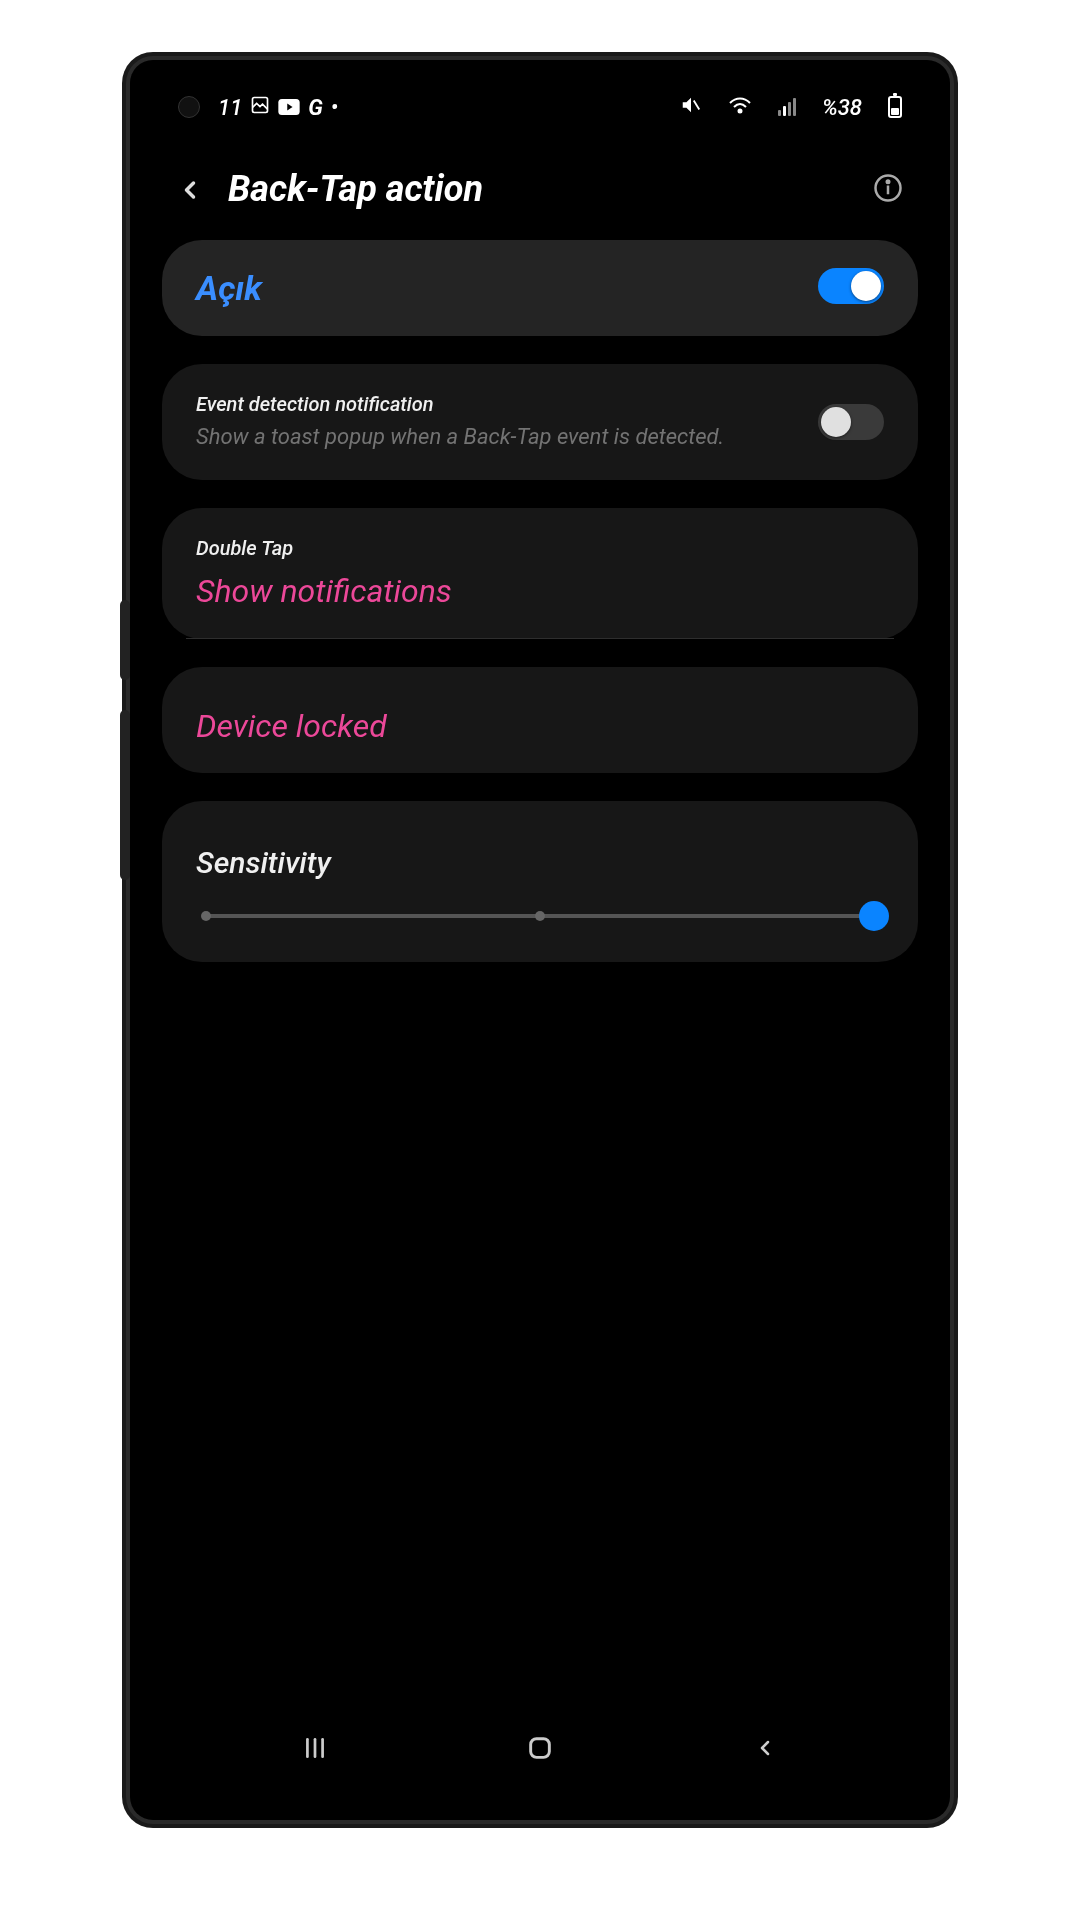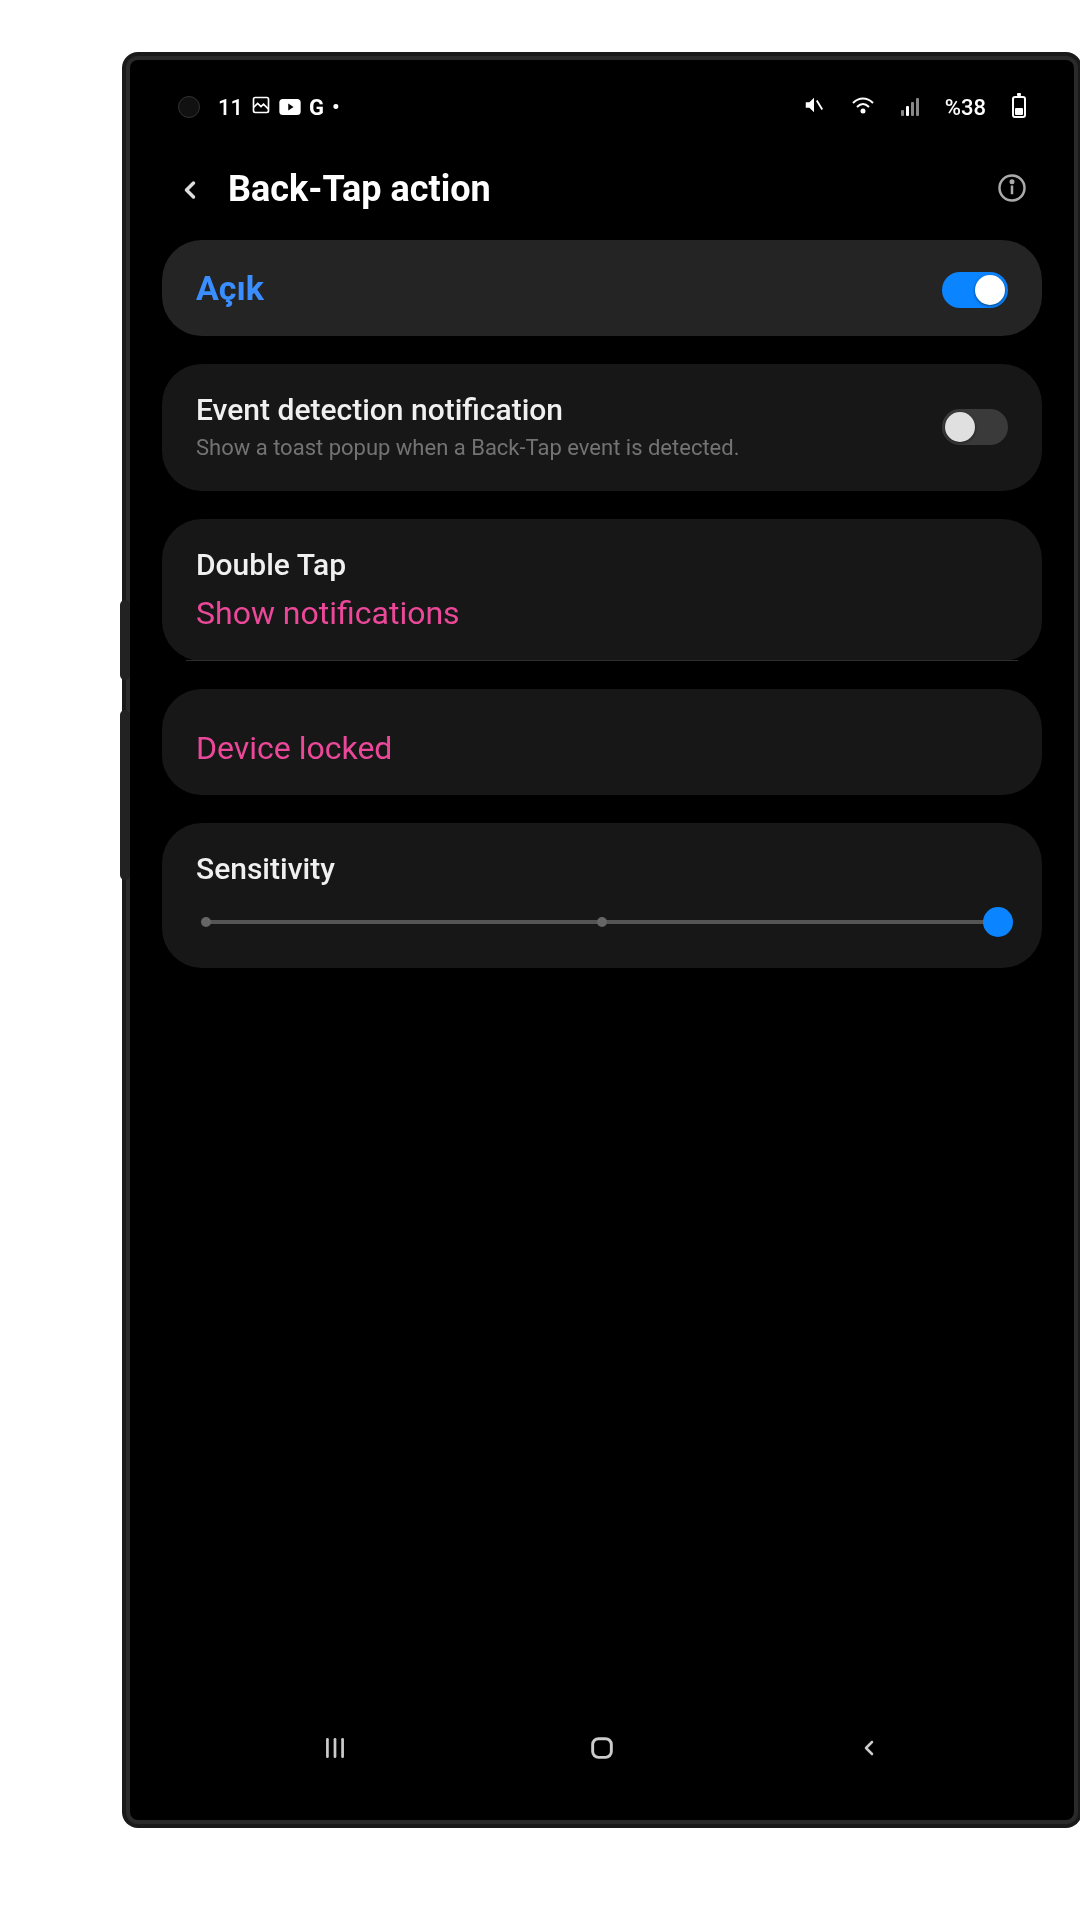--- a/index.html
+++ b/index.html
@@ -7,26 +7,27 @@
     width: 1080px;
     height: 1920px;
     background: #ffffff;
     font-family: -apple-system, BlinkMacSystemFont, "Segoe UI", Roboto, sans-serif;
     overflow: hidden;
   }
   .device-frame {
     position: absolute;
     left: 130px;
     top: 60px;
-    width: 944px;
+    width: 820px;
     height: 1760px;
     background: #000;
-    border-radius: 8px;
+    border-radius: 23px;
     padding: 12px;
     box-shadow: 0 0 0 4px #2a2a2a, 0 0 0 8px #1a1a1a;
+    font-style: italic;
   }
   .screen {
     width: 100%;
     height: 100%;
     background: #000;
     border-radius: 68px;
     overflow: hidden;
     position: relative;
     display: flex;
     flex-direction: column;
@@ -100,21 +101,21 @@
   }
   .card {
     background: #171717;
     border-radius: 40px;
     margin-bottom: 28px;
   }
   .card.big-toggle {
     background: #242424;
     padding: 28px 34px;
     display: flex;
-    align-items: flex-end;
+    align-items: flex-start;
     justify-content: space-between;
   }
   .big-toggle-label {
     color: #3a8eff;
     font-size: 34px;
     font-weight: 700;
   }
   .row {
     padding: 28px 34px;
     display: flex;
@@ -122,21 +123,21 @@
     gap: 20px;
   }
   .row + .divider {
     height: 1px;
     background: #2e2e2e;
     margin: 0 24px;
   }
   .row-text { flex: 1; }
   .row-title {
     color: #f0f0f0;
-    font-size: 30px;
+    font-size: 20px;
     font-weight: 500;
   }
   .row-sub {
     color: #737373;
     font-size: 22px;
     margin-top: 6px;
     line-height: 1.35;
   }
   .row-value {
     color: #ec4899;
@@ -156,21 +157,21 @@
     border-radius: 50%;
     background: #fff;
     top: 3px;
     box-shadow: 0 1px 3px rgba(0,0,0,.5);
   }
   .toggle.on { background: #0a84ff; }
   .toggle.on .knob { right: 3px; }
   .toggle.off { background: #3a3a3a; }
   .toggle.off .knob { left: 3px; background: #e0e0e0; }
   
-  .slider-card { padding: 28px 34px 44px 34px; }
+  .slider-card { padding: 44px 34px 44px 34px; }
   .slider-label {
     color: #f0f0f0;
     font-size: 30px;
     font-weight: 500;
     margin-bottom: 34px;
   }
   .slider-track {
     position: relative;
     height: 4px;
     background: #555;

